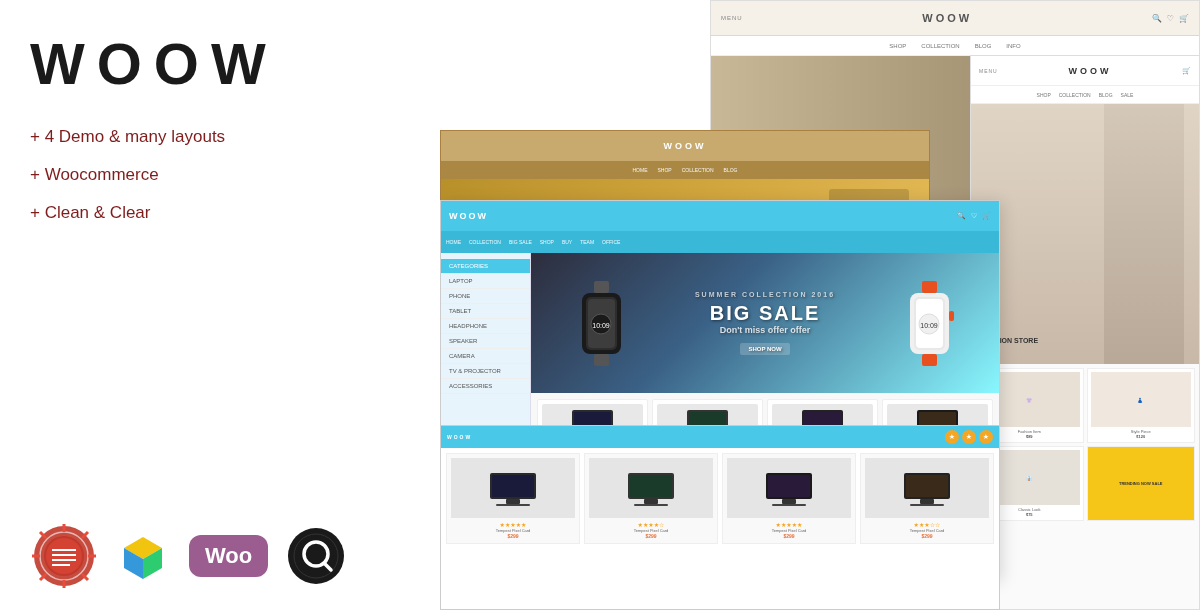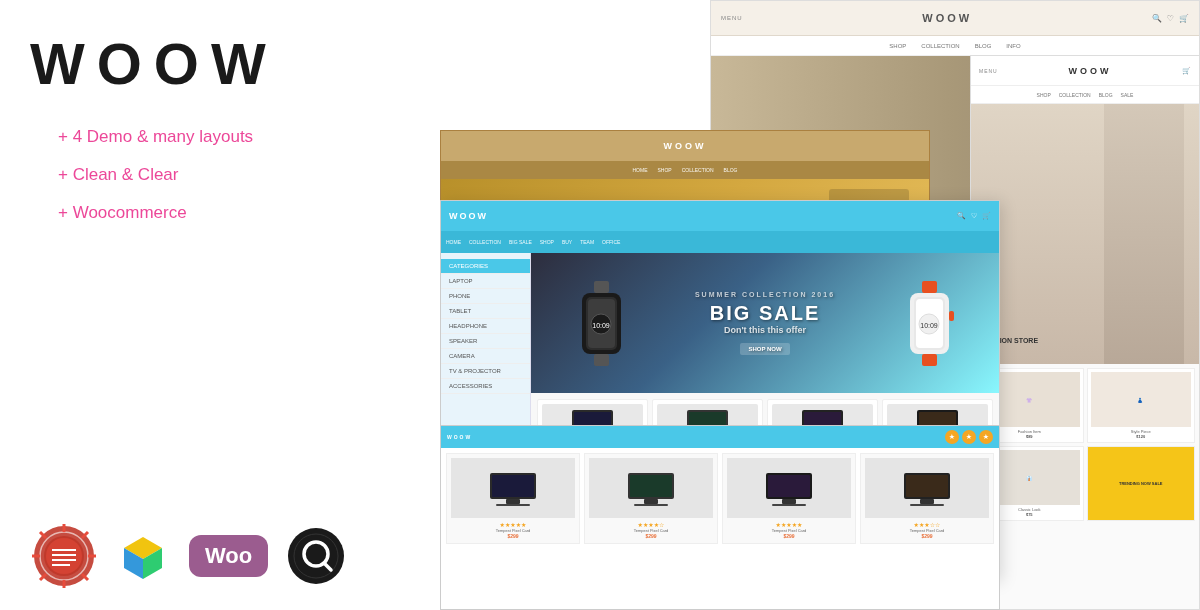--- a/index.html
+++ b/index.html
@@ -33,24 +33,23 @@
       text-transform: uppercase;
     }
 
     .features-list {
       list-style: none;
       margin-bottom: 30px;
     }
 
     .features-list li {
       font-size: 17px;
-      color: #ec4899;
+      color: #7f1d1d;
       margin-bottom: 14px;
       line-height: 1.4;
-      margin-left: 28px;
     }
 
     .badges-row {
       display: flex;
       align-items: center;
       gap: 18px;
       margin-top: 10px;
       position: absolute;
       bottom: 20px;
       left: 30px;
@@ -366,22 +365,22 @@
     .svg-badge { width: 100%; height: 100%; }
   </style>
 </head>
 <body>
 
 <div class="left-panel">
   <div class="brand-title">WOOW</div>
 
   <ul class="features-list">
     <li>+ 4 Demo &amp; many layouts</li>
+    <li>+ Woocommerce</li>
     <li>+ Clean &amp; Clear</li>
-    <li>+ Woocommerce</li>
   </ul>
 
   <div class="badges-row">
 
     <div class="badge-award">
       <svg viewBox="0 0 68 68" class="svg-badge">
         <circle cx="34" cy="34" r="30" fill="#c0392b" opacity="0.9"></circle>
         <circle cx="34" cy="34" r="24" fill="none" stroke="#fff" stroke-width="1.5" opacity="0.6"></circle>
 
         <g stroke="#e74c3c" stroke-width="3">
@@ -588,21 +587,21 @@
                 <rect x="12" y="16" width="31" height="53" rx="5" fill="#2d2d2d"></rect>
                 <rect x="14" y="18" width="27" height="49" rx="4" fill="#3d3d3d"></rect>
                 <circle cx="27" cy="43" r="10" fill="#1a1a1a" stroke="#555" stroke-width="1"></circle>
                 <text x="27" y="47" text-anchor="middle" font-size="7" fill="#fff">10:09</text>
               </svg>
             </div>
 
             <div class="sale-text">
               <div style="font-size:7px; letter-spacing:2px; color:rgba(255,255,255,0.7); margin-bottom:4px;">SUMMER COLLECTION 2016</div>
               <div style="font-size:20px; font-weight:900; letter-spacing:2px;">BIG SALE</div>
-              <div class="sale-sub">Don't this this offer</div>
+              <div class="sale-sub">Don't miss offer offer</div>
               <div style="margin-top:6px; background:rgba(255,255,255,0.2); color:white; font-size:6px; padding:3px 8px; border-radius:2px; display:inline-block; cursor:pointer;">SHOP NOW</div>
             </div>
 
             <div class="watch-right">
               <svg width="55" height="85" viewBox="0 0 55 85">
                 <rect x="20" y="0" width="15" height="12" rx="2" fill="#e85020"></rect>
                 <rect x="20" y="73" width="15" height="12" rx="2" fill="#e85020"></rect>
                 <rect x="8" y="12" width="39" height="61" rx="8" fill="#f0f0f0"></rect>
                 <rect x="12" y="16" width="31" height="53" rx="5" fill="#e8e8e8"></rect>
                 <rect x="14" y="18" width="27" height="49" rx="4" fill="#fff"></rect>

